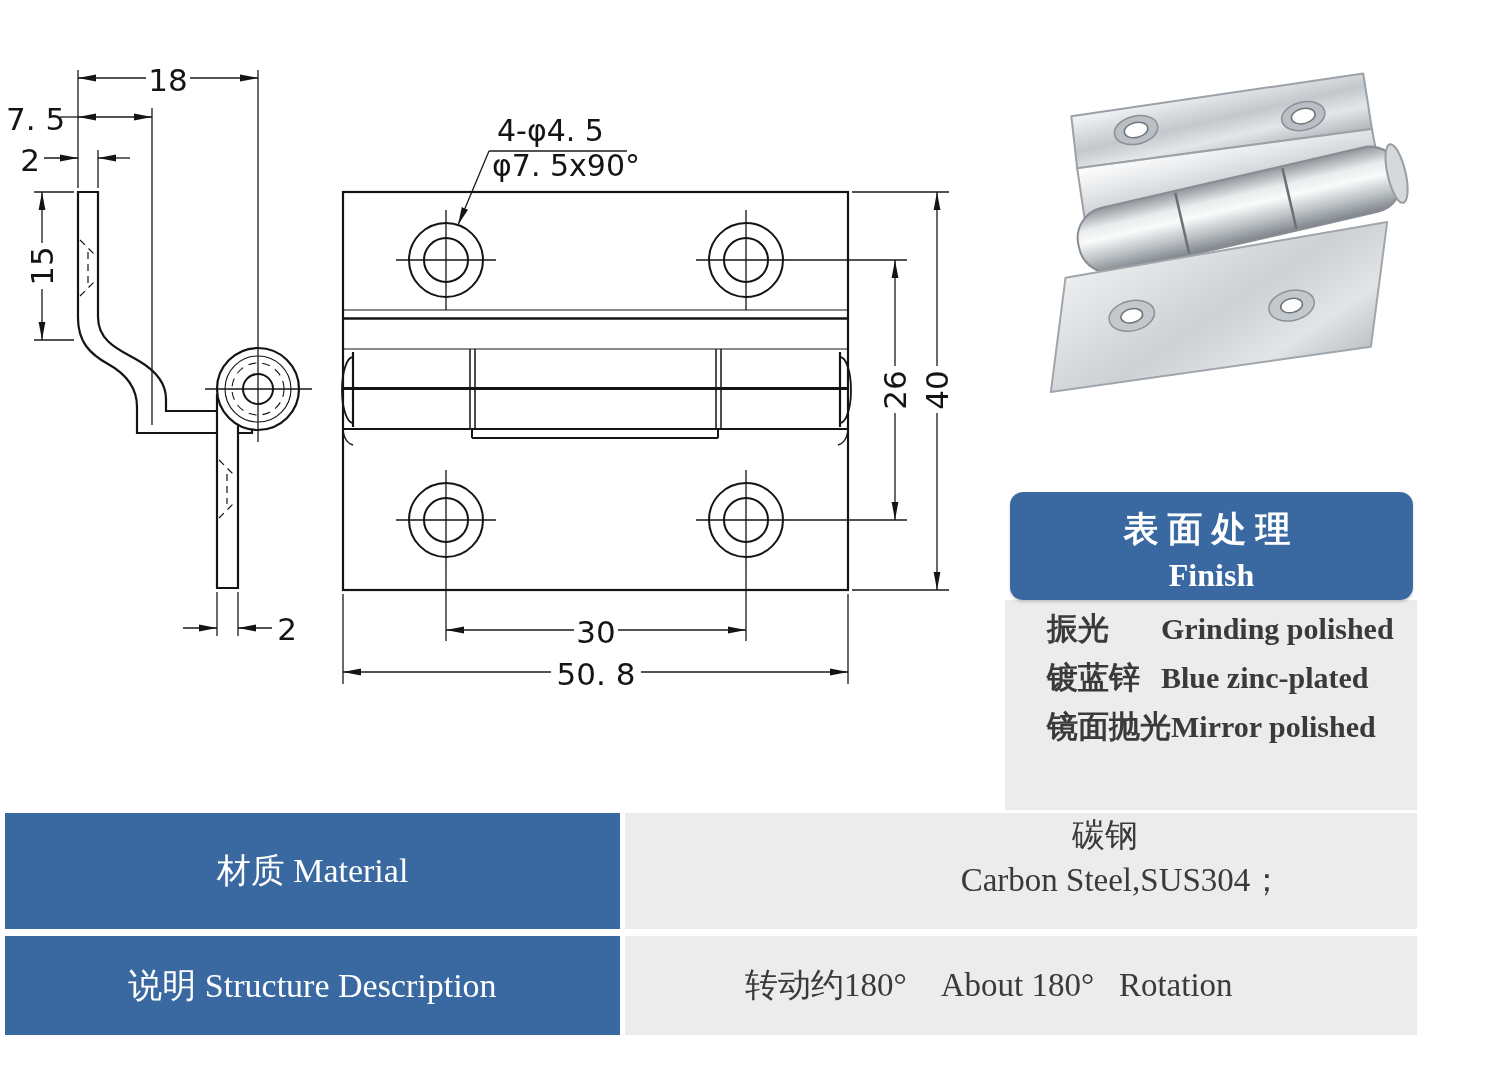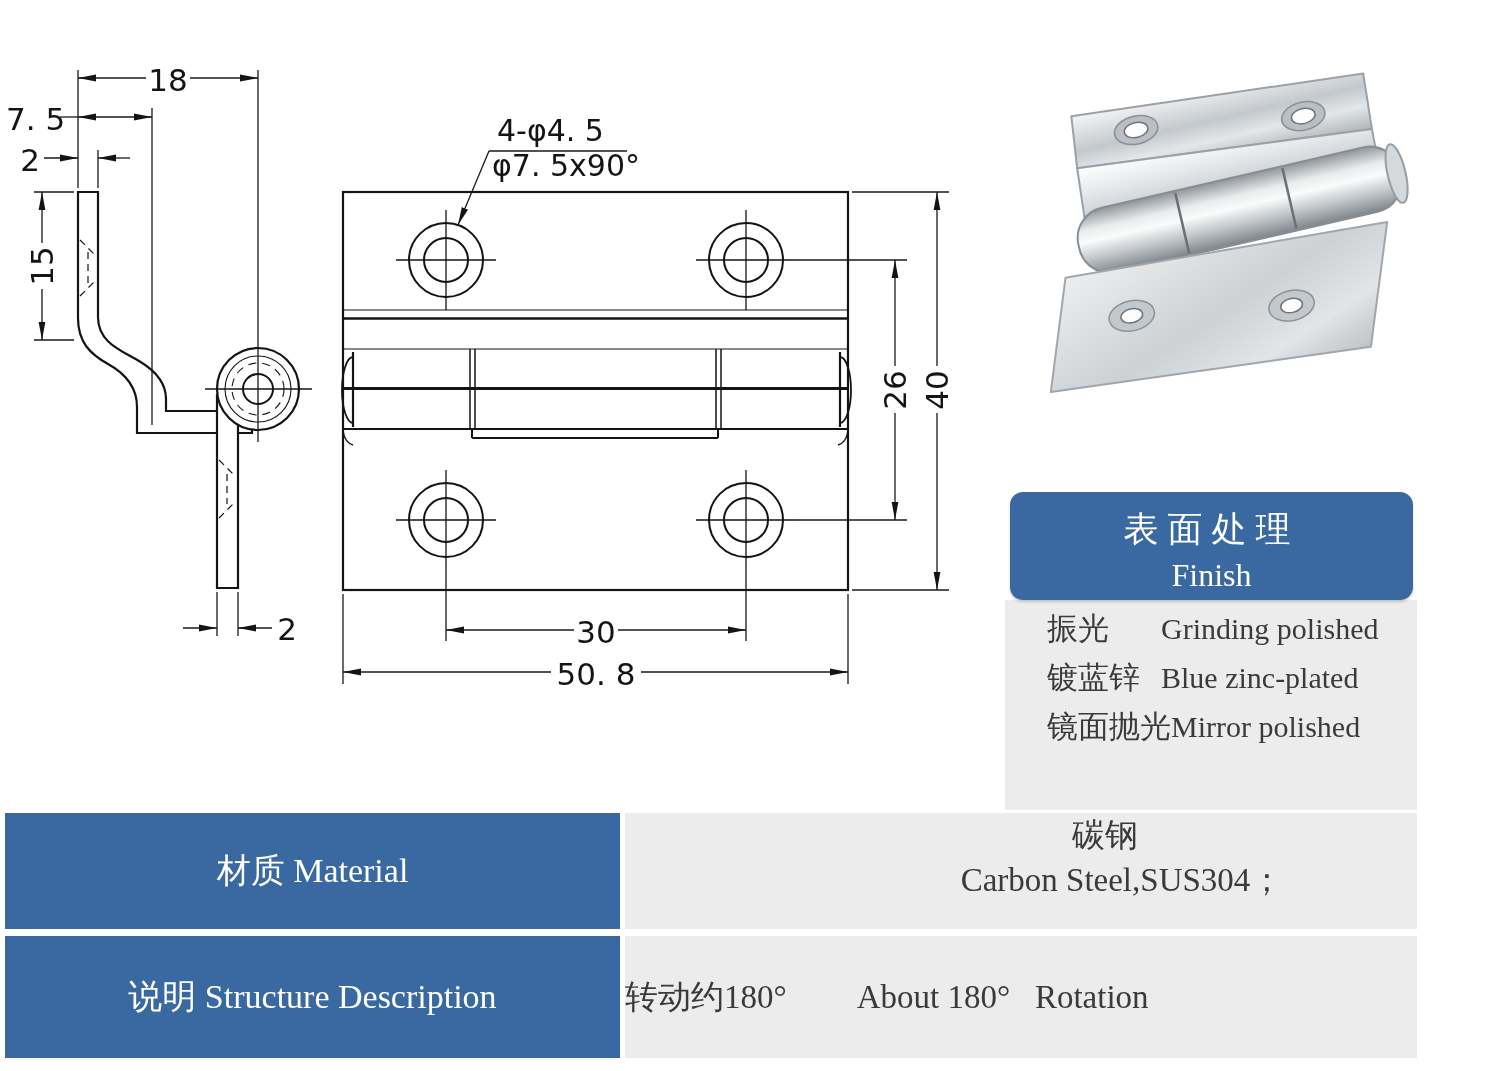--- a/index.html
+++ b/index.html
@@ -1,44 +1,44 @@
 <!DOCTYPE html>
 <html><head>
 <meta charset="utf-8">
 <style>
   html,body{margin:0;padding:0;background:#ffffff;}
   .page{position:relative;width:1499px;height:1071px;background:#fff;overflow:hidden;
         font-family:"Liberation Serif","DejaVu Serif",serif;}
   svg text{font-family:"DejaVu Sans","Liberation Sans",sans-serif;fill:#141414;}
 
   
-  .finish-panel{position:absolute;left:1005px;top:492px;width:412px;height:318px;}
+  .finish-panel{position:absolute;left:1005px;top:492px;width:412px;height:318px;font-weight:bold;}
   .finish-header{position:absolute;left:5px;top:0;width:403px;height:108px;background:#3a69a2;
                  border-radius:13px;color:#fff;text-align:center;
                  box-shadow:0 2px 3px rgba(0,0,0,.18);z-index:2;}
   .finish-header .zh{font-size:35px;letter-spacing:9px;margin-top:14px;}
   .finish-header .en{font-size:32px;margin-top:4px;}
   .finish-body{position:absolute;left:0;top:108px;width:412px;height:210px;background:#ececec;
                padding-top:8px;box-sizing:border-box;}
   .finish-row{display:flex;align-items:baseline;height:49px;padding-left:42px;color:#3a3a38;}
   .finish-row .zh{font-size:31px;min-width:114px;}
   .finish-row .en{font-size:30px;}
 
   
   .spec-row{position:absolute;left:0;width:1499px;}
   .spec-row .label{position:absolute;left:5px;width:615px;height:100%;background:#3a69a2;color:#fff;
                    display:flex;align-items:center;justify-content:center;font-size:34px;}
   .spec-row .value{position:absolute;left:625px;width:792px;height:100%;background:#ececec;color:#3a3a38;
                    display:flex;align-items:center;font-size:33px;}
   .spec-row .value .zh{white-space:pre;}
   .spec-row .value .en{white-space:pre;margin-left:34px;}
   .row1{top:813px;height:116px;padding-left:20px;}
-  .row2{top:936px;height:122px;}
+  .row2{top:936px;height:99px;}
   .row1 .value{padding-left:168px;box-sizing:border-box;flex-direction:column;}
-  .row2 .value{box-sizing:border-box;gap:36px;}
+  .row2 .value{padding-left:120px;box-sizing:border-box;}
 </style>
 </head>
 <body>
 
 <div class="page">
 
   <svg width="970" height="740" viewBox="0 0 970 740" style="position:absolute;left:0;top:0;">
     <defs>
       <marker id="arr" markerUnits="userSpaceOnUse" markerWidth="19" markerHeight="9" refX="18" refY="4" orient="auto-start-reverse">
         <path d="M0,0.6 L18,4 L0,7.4 Z" fill="#141414"></path>

